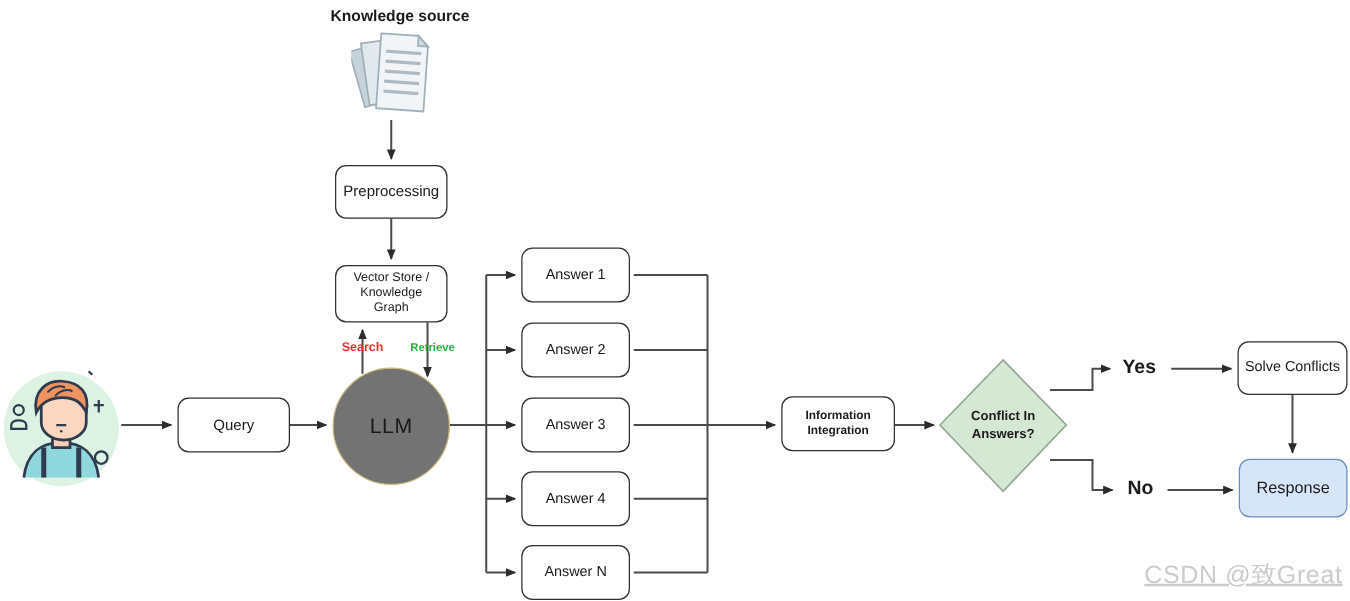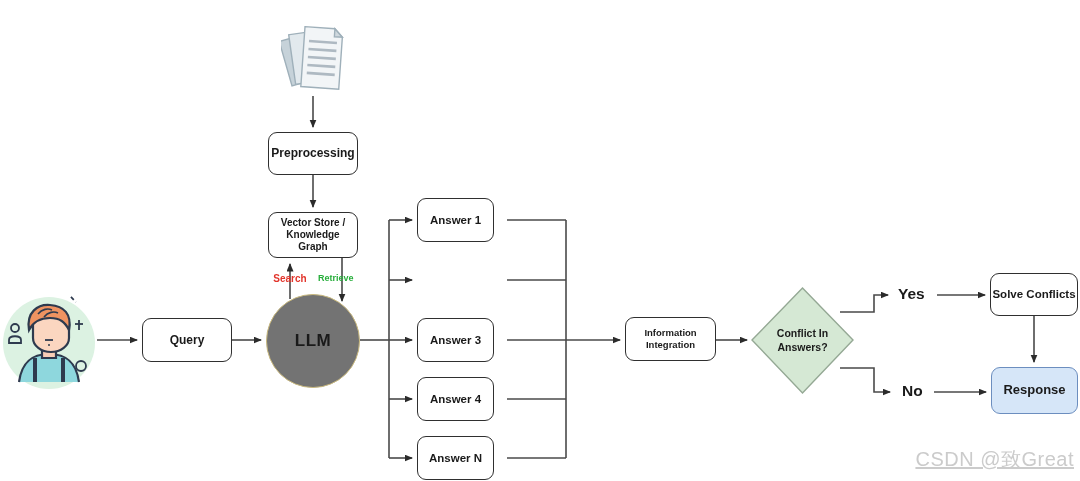--- a/index.html
+++ b/index.html
@@ -5,42 +5,42 @@
   html,body{margin:0;padding:0;background:#ffffff;}
   #canvas{
     position:relative;width:1080px;height:481px;background:#ffffff;overflow:hidden;
     font-family:"Liberation Sans",sans-serif;color:#1a1a1a;
   }
   #edges{position:absolute;left:0;top:0;width:1080px;height:481px;}
   .node{
     position:absolute;box-sizing:border-box;background:#ffffff;
     border:1.6px solid #2f2f2f;border-radius:9px;
     display:flex;align-items:center;justify-content:center;text-align:center;
-    font-weight:bold;font-size:12px;line-height:1.25;white-space:pre-line;
+    font-weight:normal;font-size:12px;line-height:1.25;white-space:pre-line;
   }
   .node-preprocessing{left:268px;top:132px;width:90px;height:43px;}
   .node-vector-store{left:268px;top:212px;width:90px;height:46px;font-size:10px;line-height:1.2;}
   .node-query{left:142px;top:318px;width:90px;height:44px;}
   .node-llm{
     left:266px;top:294px;width:94px;height:94px;border-radius:50%;
     font-size:17px;border:1.3px solid #c9b97e;background:#fbeecc;letter-spacing:.5px;
   }
-  .node-answer{left:417px;width:77px;height:44px;font-size:11.5px;}
+  .node-answer{left:417px;width:87px;height:44px;font-size:11.5px;}
   .node-info{left:625px;top:317px;width:91px;height:44px;font-size:9.5px;font-weight:bold;border-width:1.3px;}
   .node-solve{left:990px;top:273px;width:88px;height:43px;font-size:11.5px;}
   .node-response{left:991px;top:367px;width:87px;height:47px;font-size:13px;border:1.4px solid #6c8ebf;background:#d6e6f8;}
   .diamond-label{
     position:absolute;left:752px;top:288px;width:101px;height:105px;
     display:flex;align-items:center;justify-content:center;text-align:center;
     font-weight:bold;font-size:10.5px;line-height:1.3;white-space:pre-line;
   }
   .float-label{position:absolute;font-weight:bold;}
   .lbl-knowledge{left:240px;top:6px;width:160px;text-align:center;font-size:12.5px;}
   .lbl-search{left:264px;top:273px;width:52px;text-align:center;font-size:10px;color:#e2342b;}
-  .lbl-retrieve{left:318px;top:273px;width:56px;text-align:left;font-size:9px;color:#27ae3b;}
+  .lbl-retrieve{left:318px;top:273px;width:56px;text-align:center;font-size:9px;color:#27ae3b;}
   .lbl-yes{left:898px;top:285px;font-size:15.5px;}
   .lbl-no{left:902px;top:382px;font-size:15.5px;}
   .watermark{
     position:absolute;right:6px;top:446px;font-size:20px;font-weight:normal;
     color:#cbcbcb;letter-spacing:.5px;
   }
   .icon-wrap{position:absolute;}
 </style>
 </head>
 <body>
@@ -77,20 +77,21 @@
       <path d="M840,312 H874 V295 H888" marker-end="url(#ah)"></path>
       <path d="M937,295 H985" marker-end="url(#ah)"></path>
       <path d="M840,368 H874 V392 H890" marker-end="url(#ah)"></path>
       <path d="M934,392 H986" marker-end="url(#ah)"></path>
       <path d="M1034,316 V362" marker-end="url(#ah)"></path>
     </g>
 
     <polygon points="752,340 802.5,288 853,340 802.5,393" stroke-width="1.4" style="fill: rgb(213, 232, 212); stroke: rgb(148, 168, 148);"></polygon>
   </svg>
 
+  <div class="float-label lbl-knowledge">Knowledge source</div>
   <div class="icon-wrap" style="left:281px;top:22px;">
     <svg width="66" height="74" viewBox="0 0 66 74">
       <g stroke="#9fb0ba" stroke-width="1.4">
         <rect x="4" y="14" width="34" height="46" fill="#c6d2d9" transform="rotate(-16 21 37)"></rect>
         <rect x="11" y="10" width="36" height="50" fill="#e2e9ed" transform="rotate(-8 29 35)"></rect>
         <g transform="rotate(4 42 34)">
           <path d="M22,6 H52 L60,14 V66 H22 Z" fill="#f2f5f7"></path>
           <path d="M52,6 L52,14 L60,14 Z" fill="#cfd8de"></path>
           <g stroke="#aeb9c2" stroke-width="2.6">
             <line x1="27" y1="20" x2="55" y2="20"></line>
@@ -134,20 +135,21 @@
   </div>
 
   <div class="node node-preprocessing">Preprocessing</div>
   <div class="node node-vector-store">Vector Store /
 Knowledge
 Graph</div>
   <div class="node node-query">Query</div>
   <div class="node node-llm" style="background: #737373; border-color: rgb(201, 185, 126);">LLM</div>
 
   <div class="node node-answer" style="top:198px;">Answer 1</div>
+  <div class="node node-answer" style="top:258px;">Answer 2</div>
   <div class="node node-answer" style="top:318px;">Answer 3</div>
   <div class="node node-answer" style="top:377px;">Answer 4</div>
   <div class="node node-answer" style="top:436px;">Answer N</div>
 
   <div class="node node-info">Information
 Integration</div>
 
   <div class="diamond-label">Conflict In
 Answers?</div>
 

